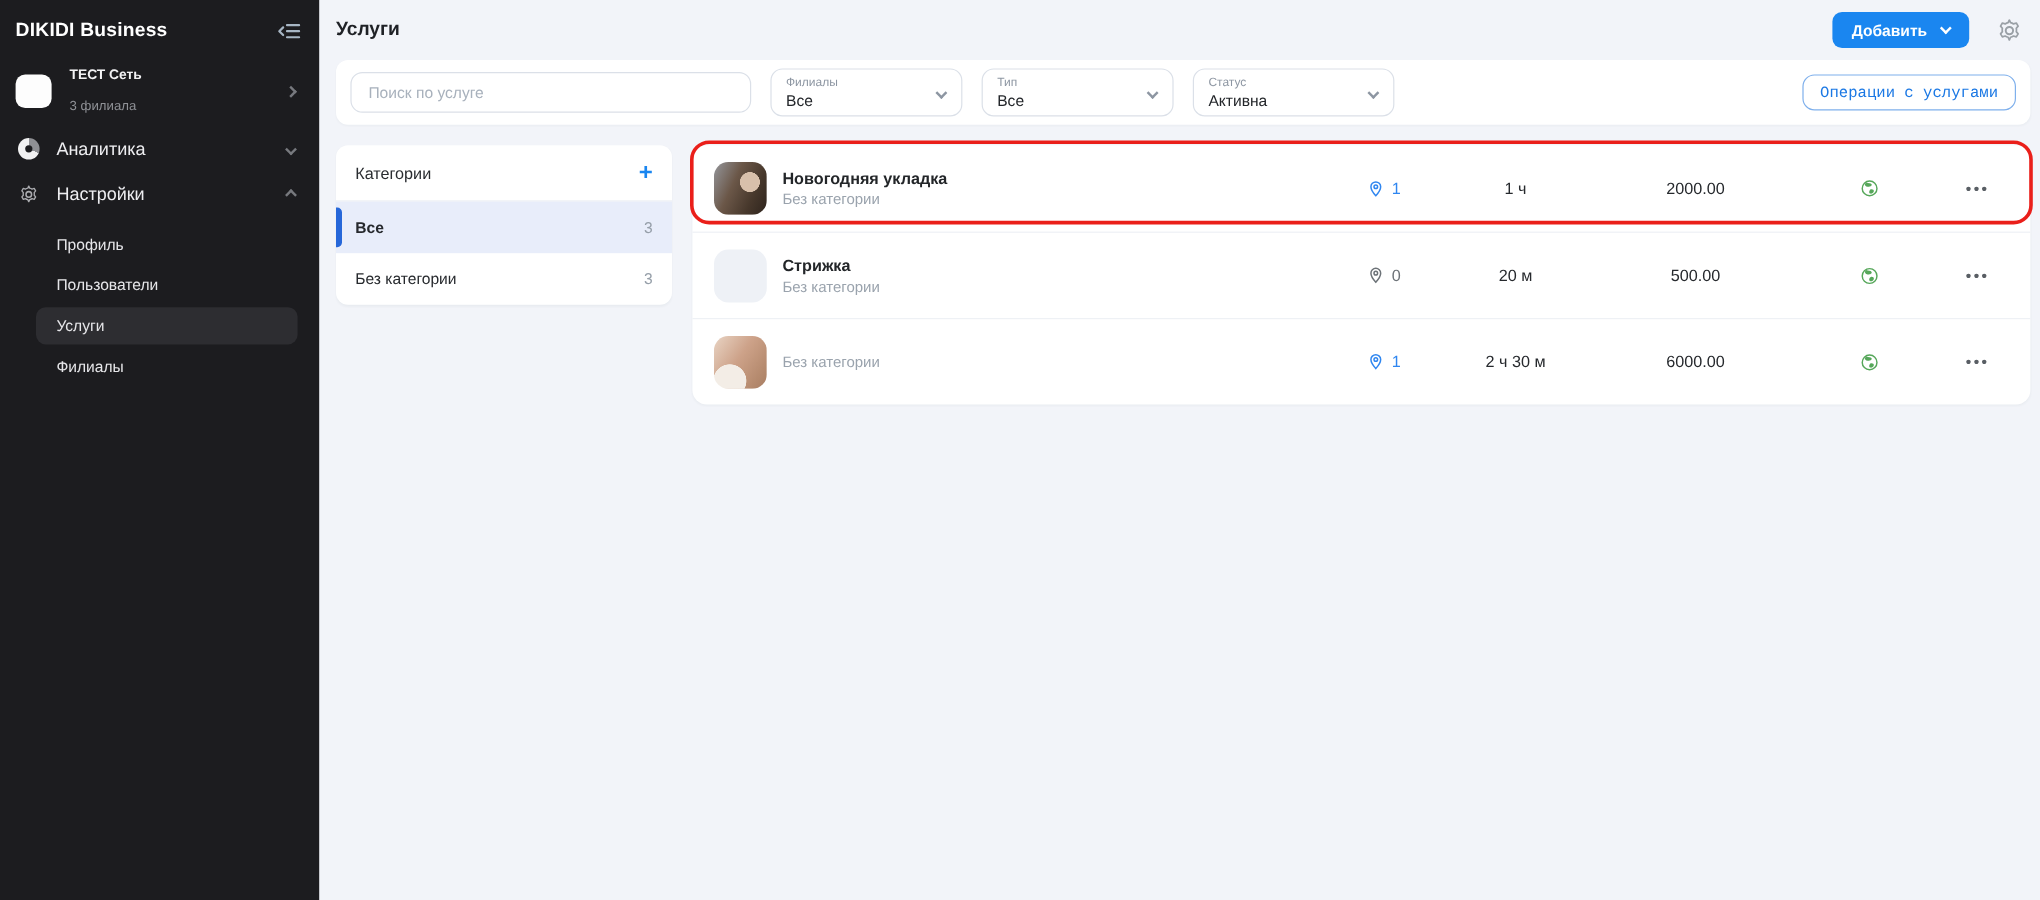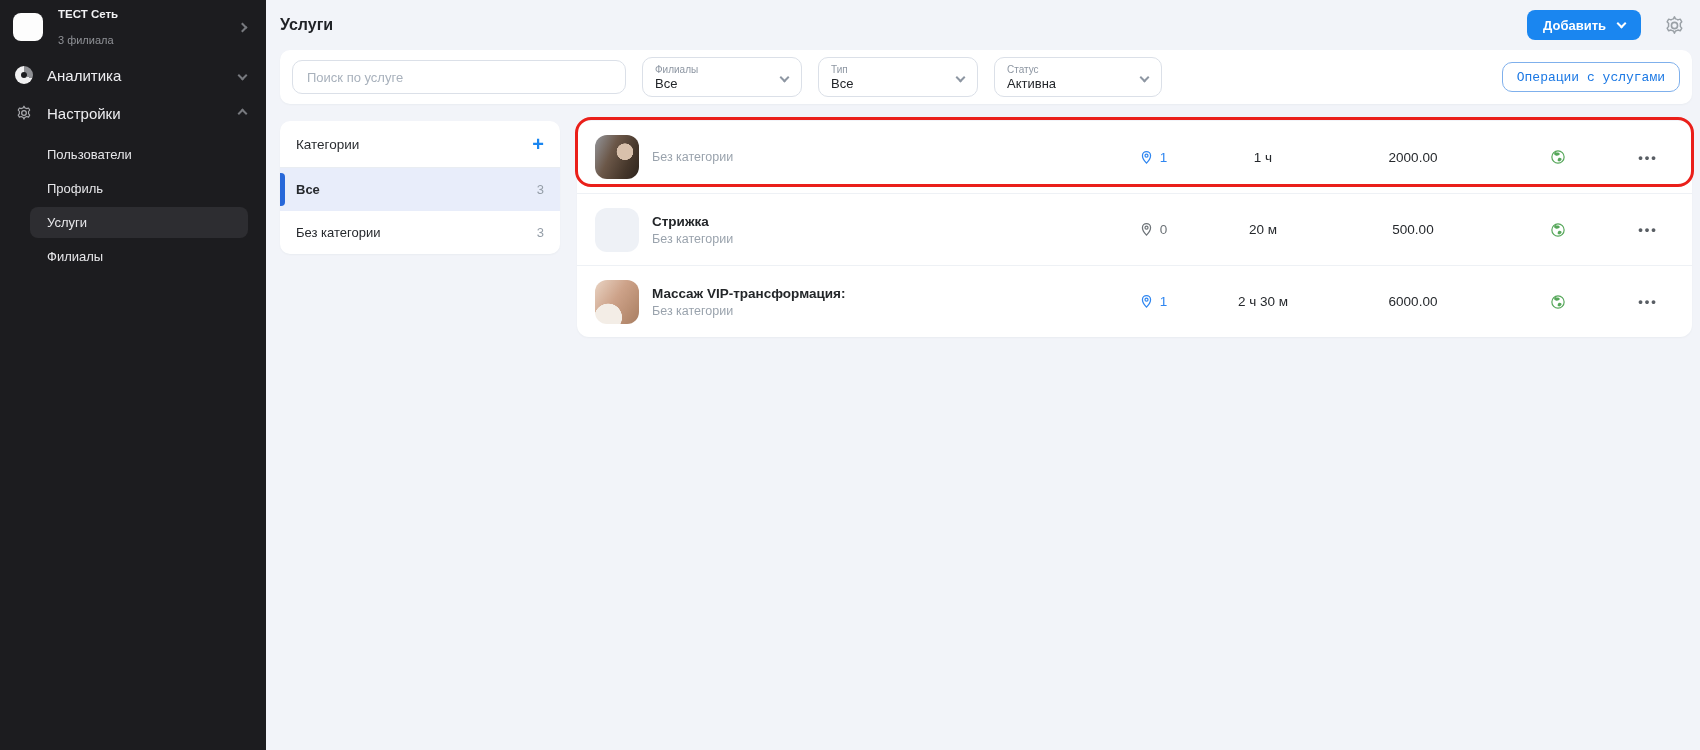--- a/index.html
+++ b/index.html
@@ -103,20 +103,29 @@
 
   .highlight-ring { position:absolute; top:-4px; left:-2px; width:calc(100% + 4px); height:70px;
     border:3px solid #ea1f1a; border-radius:16px; pointer-events:none; z-index:5; }
 </style>
 </head>
 <body>
 
 <div class="app">
 
   <aside class="sidebar">
+    <div class="brand-row">
+      <span class="brand">DIKIDI Business</span>
+      <span class="collapse-btn">
+        <svg width="22" height="22" viewBox="0 0 24 24" fill="none">
+          <path d="M10 6.5h11M10 12h11M10 17.5h11" stroke="#a7b6c4" stroke-width="2" stroke-linecap="round"></path>
+          <path d="M6.5 8.5 3 12l3.5 3.5" stroke="#a7b6c4" stroke-width="2" fill="none" stroke-linecap="round" stroke-linejoin="round"></path>
+        </svg>
+      </span>
+    </div>
 
     <div class="account-row">
       <span class="account-avatar"></span>
       <span class="account-texts">
         <span class="account-name">ТЕСТ Сеть</span>
         <span class="account-sub">3 филиала</span>
       </span>
       <span class="chev right"></span>
     </div>
 
@@ -131,22 +140,22 @@
         <svg width="18" height="18" viewBox="0 0 24 24" fill="none">
           <circle cx="12" cy="12" r="3.1" stroke="#aaabaf" stroke-width="1.7"></circle>
           <path d="M12 2.8l1 2.3a7 7 0 012.6 1.1l2.4-.8 1.6 2.7-1.6 1.9a7 7 0 010 2.9l1.6 1.9-1.6 2.7-2.4-.8a7 7 0 01-2.6 1.1l-1 2.3h-.1l-1-2.3a7 7 0 01-2.6-1.1l-2.4.8-1.6-2.7 1.6-1.9a7 7 0 010-2.9L4.3 8.1l1.6-2.7 2.4.8a7 7 0 012.6-1.1l1-2.3z" stroke="#aaabaf" stroke-width="1.5" stroke-linejoin="round"></path>
         </svg>
       </span>
       <span class="grow">Настройки</span>
       <span class="chev up"></span>
     </div>
 
     <ul class="submenu">
+      <li>Профиль</li>
       <li>Пользователи</li>
-      <li>Профиль</li>
       <li class="active">Услуги</li>
       <li>Филиалы</li>
     </ul>
   </aside>
 
   <main class="main">
 
     <div class="topbar">
       <h1 class="page-title">Услуги</h1>
       <button class="add-btn">
@@ -199,20 +208,21 @@
           <span class="cat-count">3</span>
         </div>
       </section>
 
       <section class="services">
         <div class="highlight-ring"></div>
 
         <div class="srow">
           <span class="s-avatar avatar-photo-1"></span>
           <span class="s-texts">
+            <span class="s-name">Новогодняя укладка</span>
             <span class="s-cat">Без категории</span>
           </span>
           <span class="cell c-branches">
             <svg class="pin-svg" width="15" height="15" viewBox="0 0 24 24" fill="none">
               <path d="M12 21S5.5 13.9 5.5 9a6.5 6.5 0 0113 0C18.5 13.9 12 21 12 21z" stroke="currentColor" stroke-width="2"></path>
               <circle cx="12" cy="9" r="2.4" stroke="currentColor" stroke-width="2"></circle>
             </svg>
             <span>1</span>
           </span>
           <span class="cell c-duration">1 ч</span>
@@ -248,21 +258,20 @@
               <path d="M8 4.5c2.5 1.2 5.5.2 6.5 2.4 1 2.2-2.6 3.4-5 3.1C7 9.7 5.6 7.9 6.4 6.1 6.8 5.2 7.3 4.8 8 4.5z" fill="#56a75a"></path>
               <path d="M13.5 13.2c2-.5 4.3.7 3.8 2.5-.5 1.8-2.7 3.3-4.4 2.8-1.7-.5-1.6-2.4-1-3.6.4-.9.8-1.5 1.6-1.7z" fill="#56a75a"></path>
             </svg>
           </span>
           <span class="cell c-menu">•••</span>
         </div>
 
         <div class="srow">
           <span class="s-avatar avatar-photo-2"></span>
           <span class="s-texts">
-            <span class="s-name">Массаж VIP-трансформация:</span>
             <span class="s-cat">Без категории</span>
           </span>
           <span class="cell c-branches">
             <svg class="pin-svg" width="15" height="15" viewBox="0 0 24 24" fill="none">
               <path d="M12 21S5.5 13.9 5.5 9a6.5 6.5 0 0113 0C18.5 13.9 12 21 12 21z" stroke="currentColor" stroke-width="2"></path>
               <circle cx="12" cy="9" r="2.4" stroke="currentColor" stroke-width="2"></circle>
             </svg>
             <span>1</span>
           </span>
           <span class="cell c-duration">2 ч 30 м</span>

